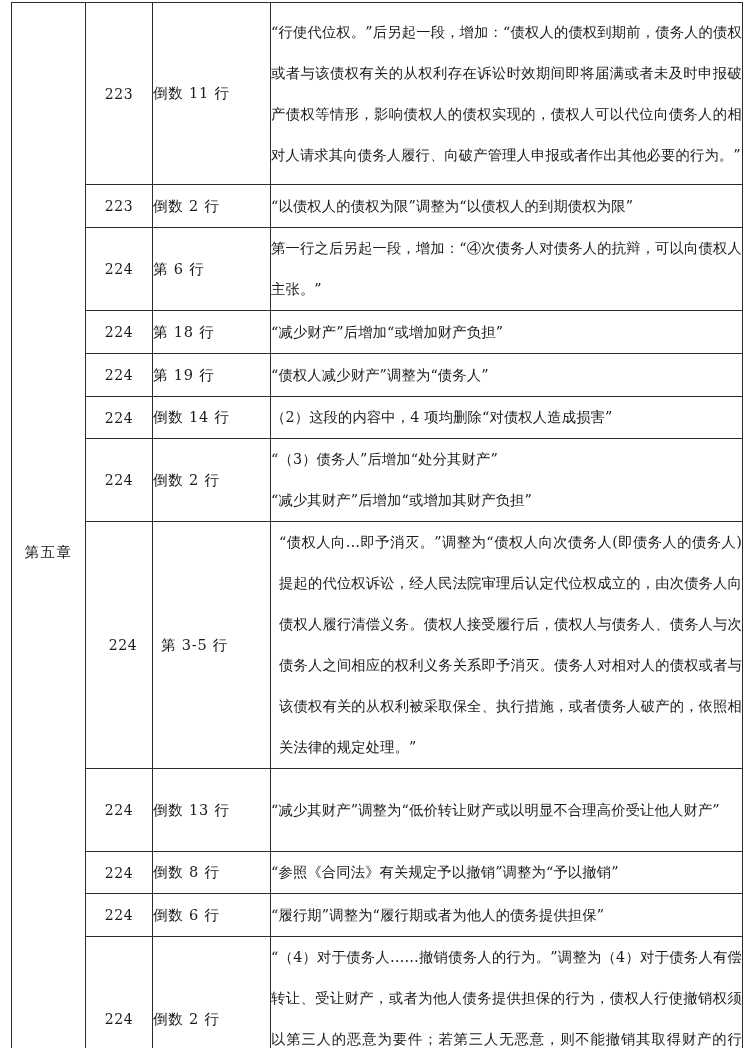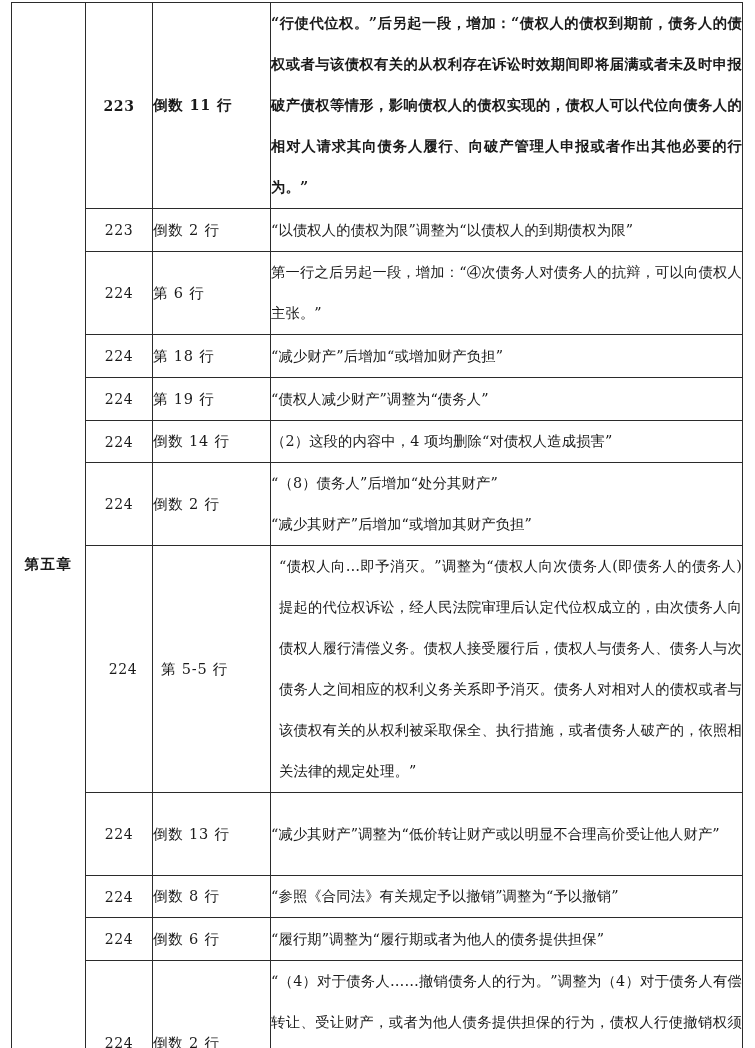--- a/index.html
+++ b/index.html
@@ -64,21 +64,21 @@
     font-size: 14.3px;
     line-height: 41px;
     padding: 0 8px 0 9px;
     letter-spacing: 0.15px;
   }
   .content-cell p {
     margin: 0;
     padding: 0;
   }
   
-  tr.r1  td { height: 181px; font-weight: bold; }
+  tr.r1  td { height: 181px; }
   tr.r2  td { height: 42px;  }
   tr.r3  td { height: 82px;  }
   tr.r4  td { height: 42px;  }
   tr.r5  td { height: 42px;  }
   tr.r6  td { height: 41px;  }
   tr.r7  td { height: 82px;  }
   tr.r8  td { height: 219px; padding-left: 8px; }
   tr.r9  td { height: 82px;  }
   tr.r10 td { height: 41px;  }
   tr.r11 td { height: 42px;  }
@@ -143,28 +143,28 @@
         <td class="line-cell">倒数 14 行</td>
         <td class="content-cell">
           <p>（2）这段的内容中，4 项均删除“对债权人造成损害”</p>
         </td>
       </tr>
 
       <tr class="r7">
         <td class="page-cell">224</td>
         <td class="line-cell">倒数 2 行</td>
         <td class="content-cell">
-          <p>“（8）债务人”后增加“处分其财产”</p>
+          <p>“（3）债务人”后增加“处分其财产”</p>
           <p>“减少其财产”后增加“或增加其财产负担”</p>
         </td>
       </tr>
 
       <tr class="r8">
         <td class="page-cell">224</td>
-        <td class="line-cell">第 5-5 行</td>
+        <td class="line-cell">第 3-5 行</td>
         <td class="content-cell">
           <p>“债权人向…即予消灭。”调整为“债权人向次债务人(即债务人的债务人)提起的代位权诉讼，经人民法院审理后认定代位权成立的，由次债务人向债权人履行清偿义务。债权人接受履行后，债权人与债务人、债务人与次债务人之间相应的权利义务关系即予消灭。债务人对相对人的债权或者与该债权有关的从权利被采取保全、执行措施，或者债务人破产的，依照相关法律的规定处理。”</p>
         </td>
       </tr>
 
       <tr class="r9">
         <td class="page-cell">224</td>
         <td class="line-cell">倒数 13 行</td>
         <td class="content-cell">
           <p>“减少其财产”调整为“低价转让财产或以明显不合理高价受让他人财产”</p>

